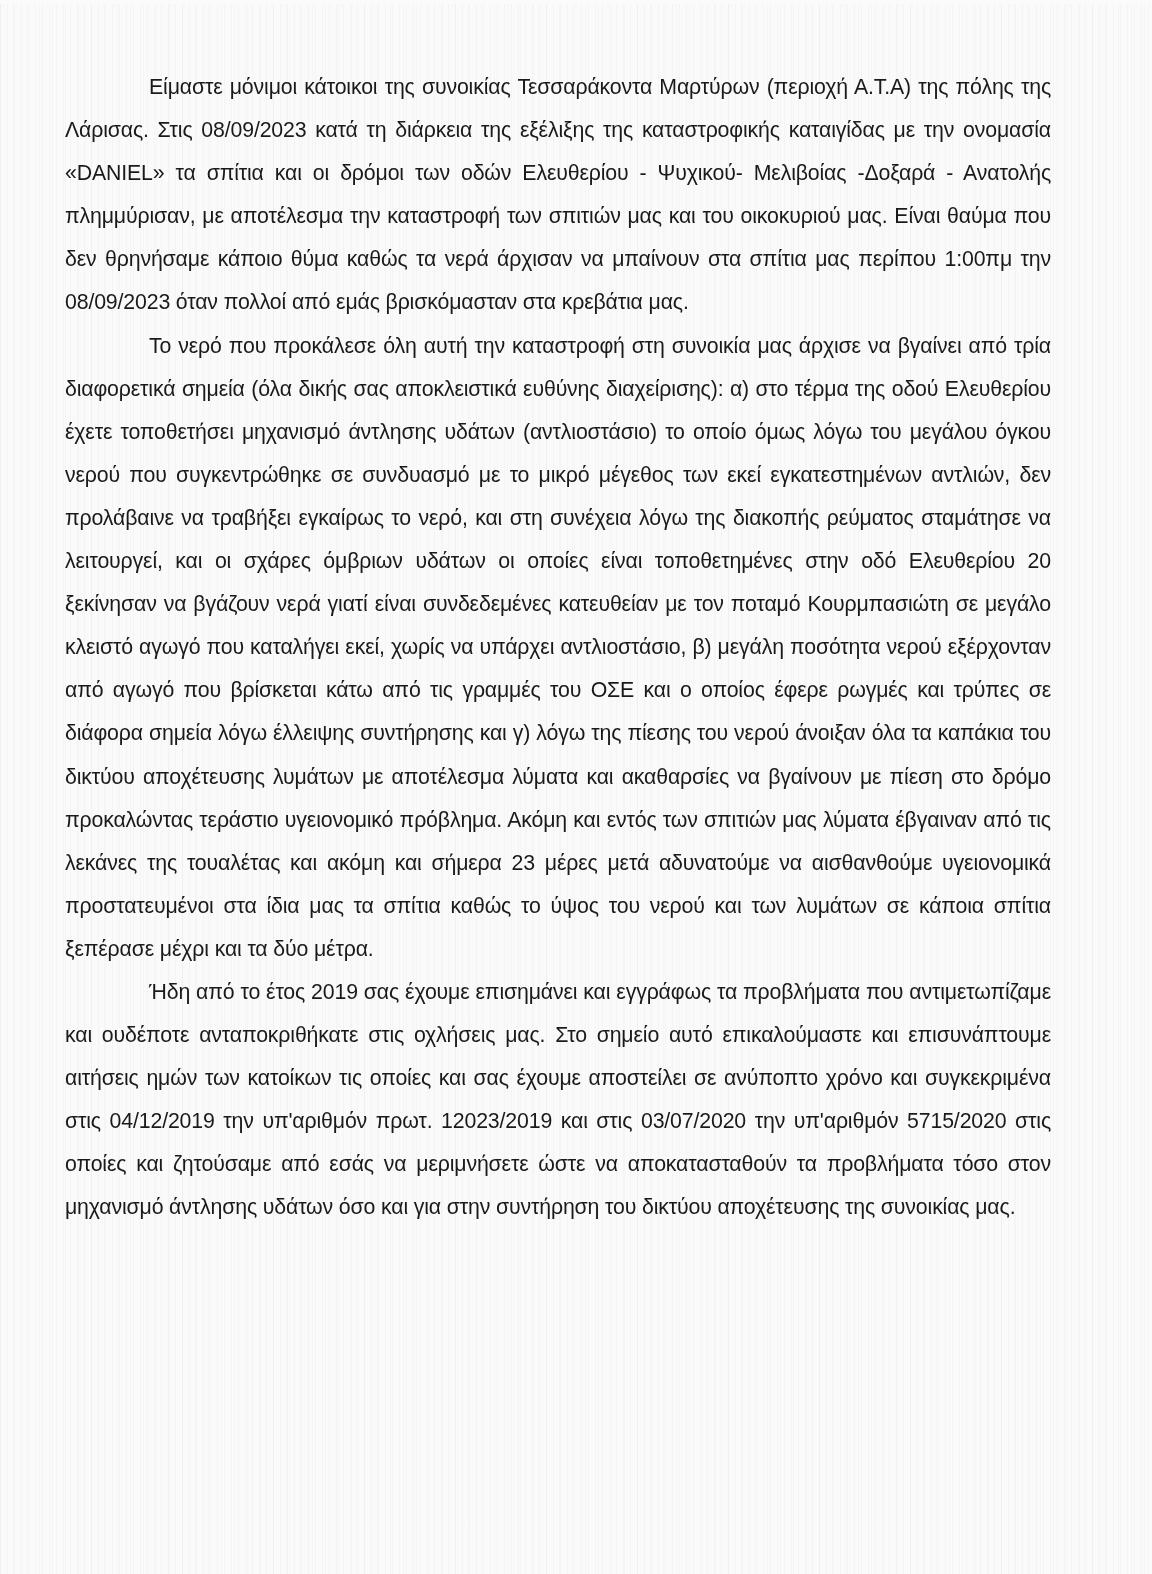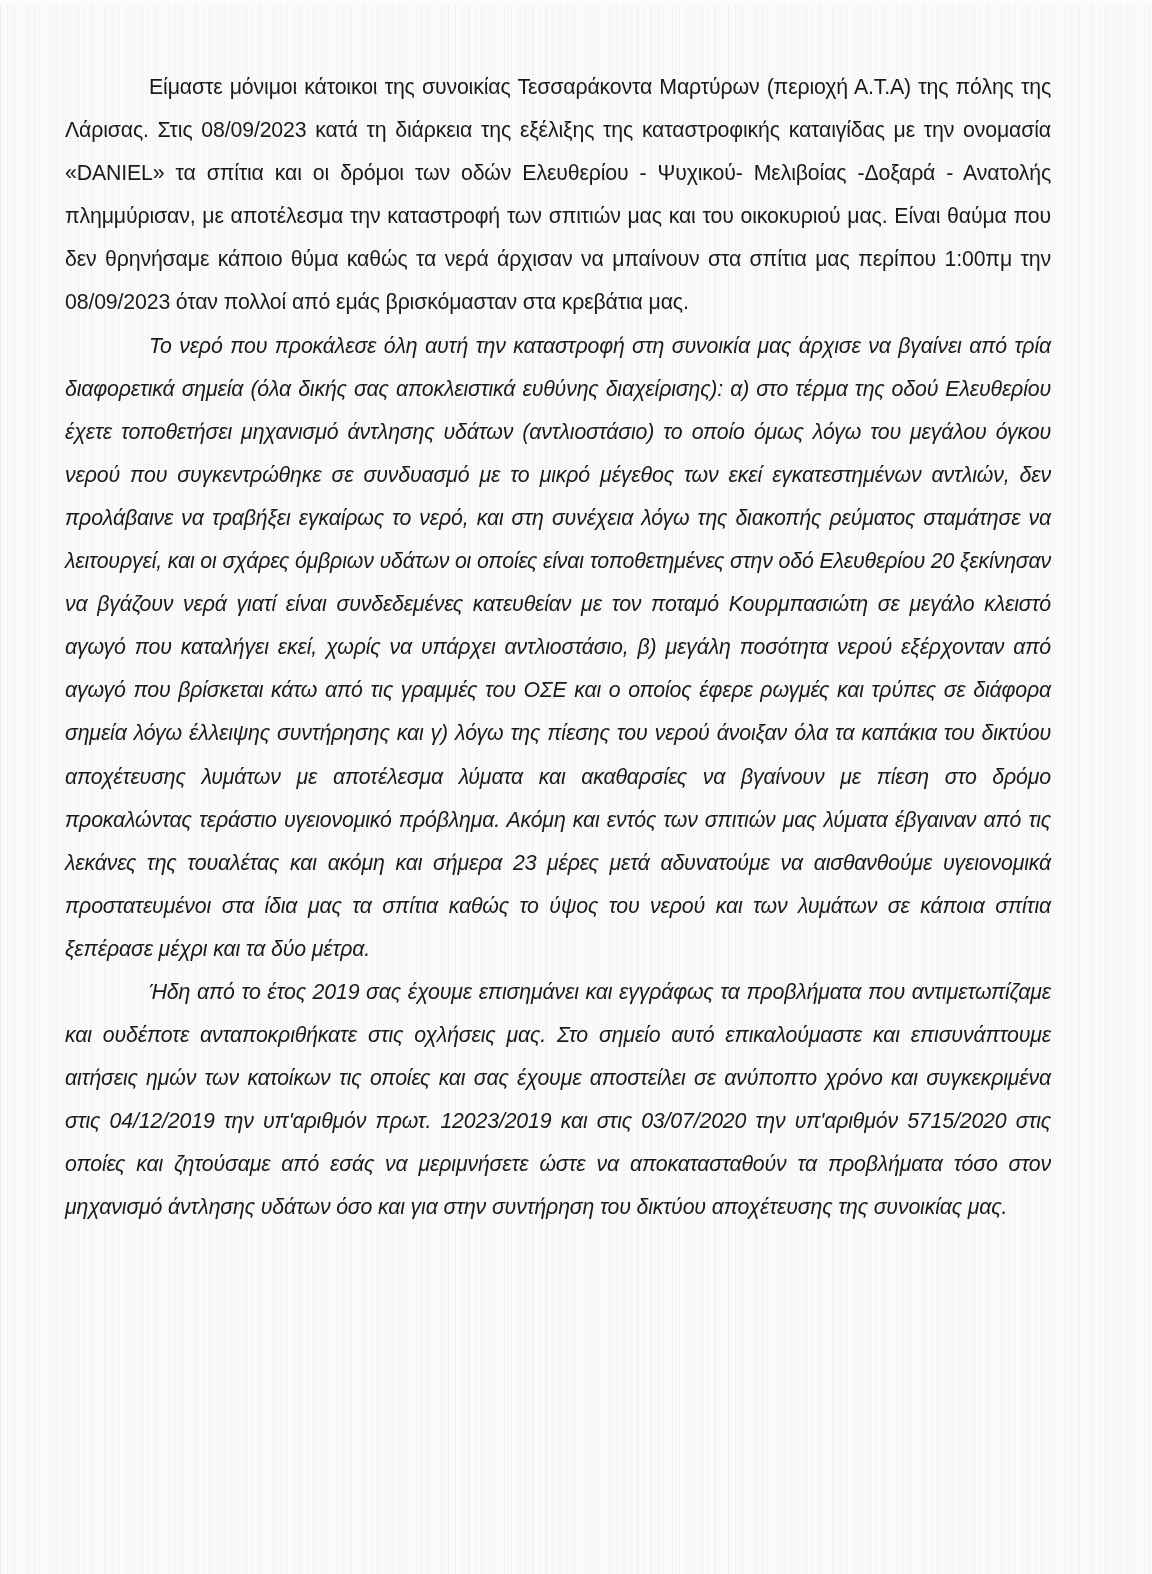--- a/index.html
+++ b/index.html
@@ -32,21 +32,21 @@
     font-size: 21.3px;
     line-height: 43.1px;
     color: #1a1a1a;
     text-align: justify;
     letter-spacing: -0.15px;
   }
   .para {
     margin: 0;
     text-indent: 84px;
   }
-  .para + .para { margin-top: 0; font-style: italic; }
+  .para + .para { margin-top: 0; }
 </style>
 </head>
 <body>
 
 <div class="page">
   <div class="body-text">
     <p class="para">Είμαστε μόνιμοι κάτοικοι της συνοικίας Τεσσαράκοντα Μαρτύρων (περιοχή Α.Τ.Α) της πόλης της Λάρισας. Στις 08/09/2023 κατά τη διάρκεια της εξέλιξης της καταστροφικής καταιγίδας με την ονομασία «DANIEL» τα σπίτια και οι δρόμοι των οδών Ελευθερίου - Ψυχικού- Μελιβοίας -Δοξαρά - Ανατολής πλημμύρισαν, με αποτέλεσμα την καταστροφή των σπιτιών μας και του οικοκυριού μας. Είναι θαύμα που δεν θρηνήσαμε κάποιο θύμα καθώς τα νερά άρχισαν να μπαίνουν στα σπίτια μας περίπου 1:00πμ την 08/09/2023 όταν πολλοί από εμάς βρισκόμασταν στα κρεβάτια μας.</p>
     <p class="para">Το νερό που προκάλεσε όλη αυτή την καταστροφή στη συνοικία μας άρχισε να βγαίνει από τρία διαφορετικά σημεία (όλα δικής σας αποκλειστικά ευθύνης διαχείρισης): α) στο τέρμα της οδού Ελευθερίου έχετε τοποθετήσει μηχανισμό άντλησης υδάτων (αντλιοστάσιο) το οποίο όμως λόγω του μεγάλου όγκου νερού που συγκεντρώθηκε σε συνδυασμό με το μικρό μέγεθος των εκεί εγκατεστημένων αντλιών, δεν προλάβαινε να τραβήξει εγκαίρως το νερό, και στη συνέχεια λόγω της διακοπής ρεύματος σταμάτησε να λειτουργεί, και οι σχάρες όμβριων υδάτων οι οποίες είναι τοποθετημένες στην οδό Ελευθερίου 20 ξεκίνησαν να βγάζουν νερά γιατί είναι συνδεδεμένες κατευθείαν με τον ποταμό Κουρμπασιώτη σε μεγάλο κλειστό αγωγό που καταλήγει εκεί, χωρίς να υπάρχει αντλιοστάσιο, β) μεγάλη ποσότητα νερού εξέρχονταν από αγωγό που βρίσκεται κάτω από τις γραμμές του ΟΣΕ και ο οποίος έφερε ρωγμές και τρύπες σε διάφορα σημεία λόγω έλλειψης συντήρησης και γ) λόγω της πίεσης του νερού άνοιξαν όλα τα καπάκια του δικτύου αποχέτευσης λυμάτων με αποτέλεσμα λύματα και ακαθαρσίες να βγαίνουν με πίεση στο δρόμο προκαλώντας τεράστιο υγειονομικό πρόβλημα. Ακόμη και εντός των σπιτιών μας λύματα έβγαιναν από τις λεκάνες της τουαλέτας και ακόμη και σήμερα 23 μέρες μετά αδυνατούμε να αισθανθούμε υγειονομικά προστατευμένοι στα ίδια μας τα σπίτια καθώς το ύψος του νερού και των λυμάτων σε κάποια σπίτια ξεπέρασε μέχρι και τα δύο μέτρα.</p>
     <p class="para">Ήδη από το έτος 2019 σας έχουμε επισημάνει και εγγράφως τα προβλήματα που αντιμετωπίζαμε και ουδέποτε ανταποκριθήκατε στις οχλήσεις μας. Στο σημείο αυτό επικαλούμαστε και επισυνάπτουμε αιτήσεις ημών των κατοίκων τις οποίες και σας έχουμε αποστείλει σε ανύποπτο χρόνο και συγκεκριμένα στις 04/12/2019 την υπ'αριθμόν πρωτ. 12023/2019 και στις 03/07/2020 την υπ'αριθμόν 5715/2020 στις οποίες και ζητούσαμε από εσάς να μεριμνήσετε ώστε να αποκατασταθούν τα προβλήματα τόσο στον μηχανισμό άντλησης υδάτων όσο και για στην συντήρηση του δικτύου αποχέτευσης της συνοικίας μας.</p>
   </div>

